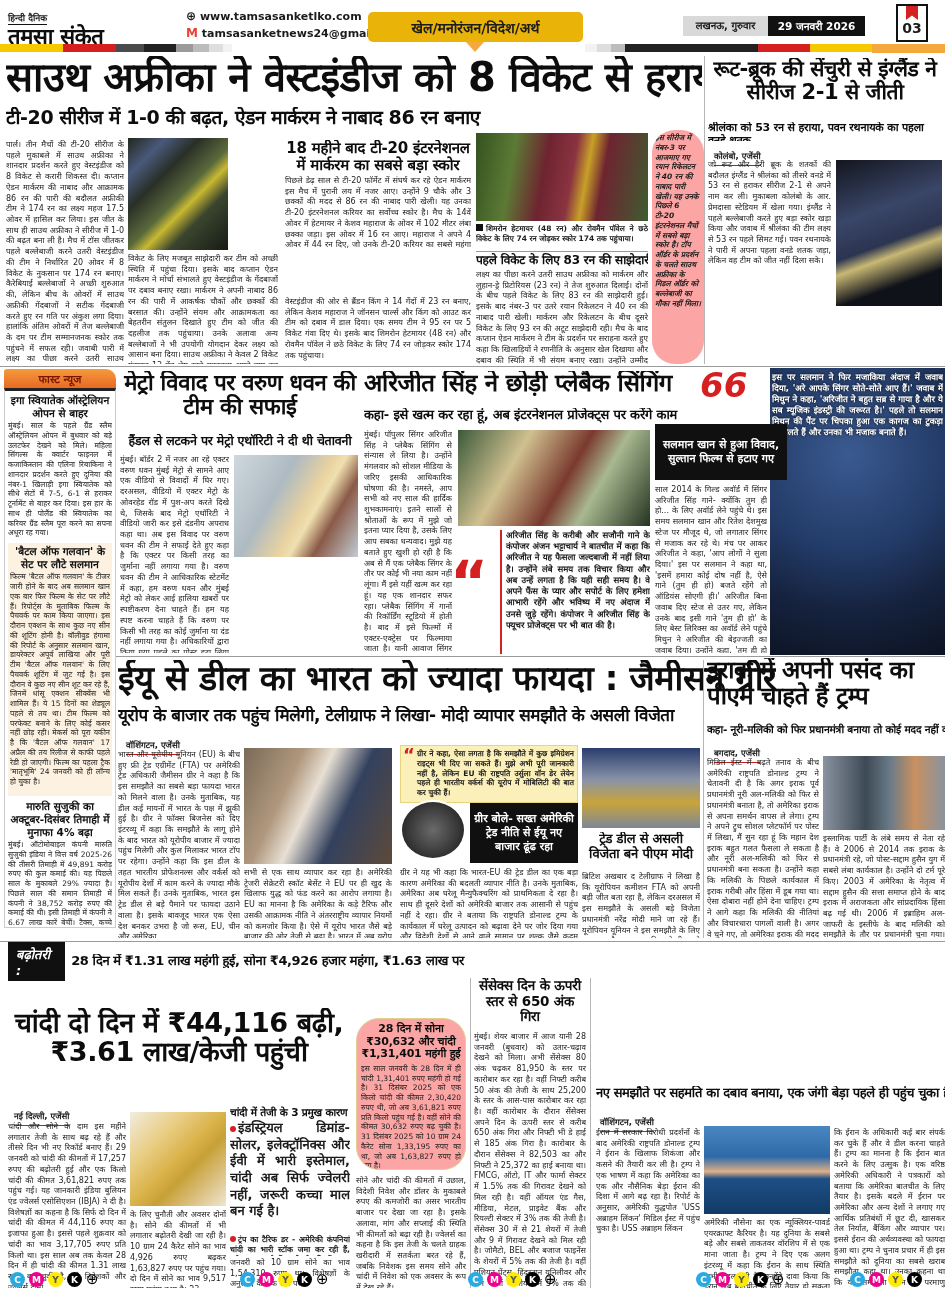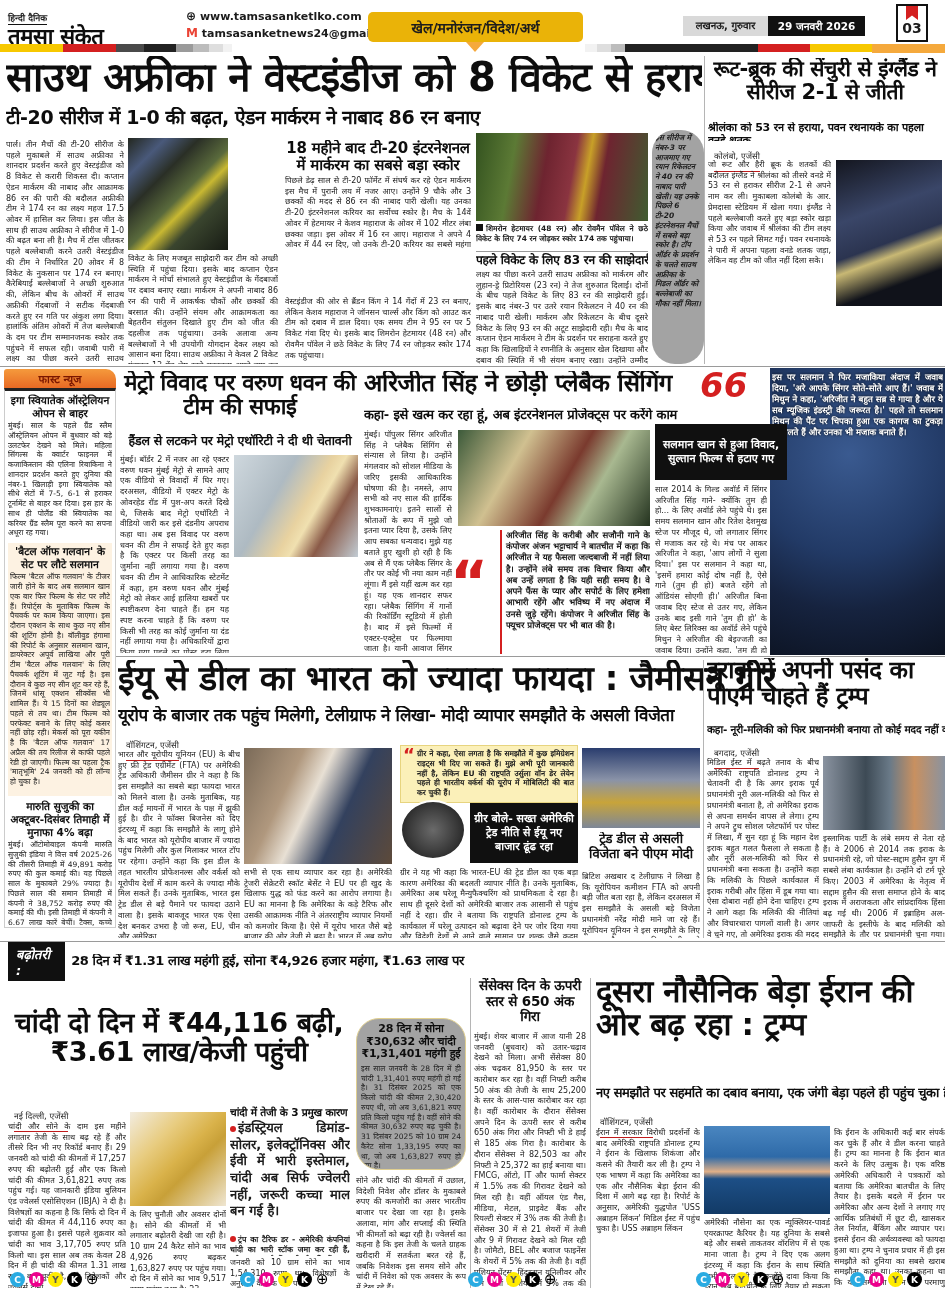--- a/index.html
+++ b/index.html
@@ -4,23 +4,23 @@
 <style>
   html,body{margin:0;padding:0;background:#e8e8e4;}
   *{box-sizing:border-box;}
   .page{position:relative;width:945px;height:1297px;margin:0 auto;background:#ffffff;
         font-family:"DejaVu Sans","Liberation Sans",sans-serif;color:#1c1c1c;overflow:hidden;}
   .abs{position:absolute;}
   .hl{font-weight:bold;color:#0d0d0d;line-height:1.08;letter-spacing:-0.4px;}
   .ctr{text-align:center;}
   .bt{font-size:8px;line-height:1.34;text-align:justify;overflow:hidden;color:#222;}
   .bt-sm{font-size:7.5px;line-height:1.3;text-align:justify;overflow:hidden;color:#222;}
-  .byline{font-size:8.5px;font-weight:normal;color:#222;border-bottom:1.5px solid #c11b1b;padding-bottom:10px;display:inline-block;}
+  .byline{font-size:8.5px;font-weight:bold;color:#222;border-bottom:1.5px solid #c11b1b;padding-bottom:4px;display:inline-block;}
   .blackbox{background:#101010;color:#fff;font-weight:bold;text-align:center;display:flex;align-items:center;justify-content:center;padding:4px;line-height:1.25;}
-  .cream{background:#a3a3a3;border-radius:23px;}
+  .cream{background:#fca5a5;border-radius:23px;}
   .yellowbox{background:#fbf0b9;border:1px solid #e7d47f;}
   .vl{border-left:1px solid #b5b5b5;}
   .hrline{background:#9a9a9a;height:1px;}
   .ph{overflow:hidden;}
   .cap{font-size:7.5px;font-weight:bold;line-height:1.3;text-align:justify;overflow:hidden;}
   .float-r{float:right;margin:0 0 3px 5px;}
   .ph-sa{background:linear-gradient(135deg,#23271f,#49597a 18%,#2a2f26 34%,#5a6a3c 52%,#c8b832 60%,#3a452e 72%,#171b14);}
   .ph-wi{background:linear-gradient(100deg,#33521f,#5c7a35 22%,#6e2430 40%,#8a3440 55%,#c8a028 63%,#6e2430 72%,#3f5c30);}
   .ph-eng{background:linear-gradient(160deg,#14161f,#3a4668 35%,#2b3450 55%,#c8b874 63%,#10121a 80%);}
   .ph-metro{background:linear-gradient(120deg,#cfd8de,#aebac2 35%,#e8d2a0 55%,#f0e0b0 62%,#8a5a48 75%,#c2ccd4);}
@@ -219,21 +219,20 @@
     <div class="sub-hd ctr" style="font-size:11px;">28 दिन में सोना ₹30,632 और चांदी ₹1,31,401 महंगी हुई</div>
     <div class="bt-sm" style="margin-top:3px;height:110px;">इस साल जनवरी के 28 दिन में ही चांदी 1,31,401 रुपए महंगी हो गई है। 31 दिसंबर 2025 को एक किलो चांदी की कीमत 2,30,420 रुपए थी, जो अब 3,61,821 रुपए प्रति किलो पहुंच गई है। वहीं सोने की कीमत 30,632 रुपए बढ़ चुकी है। 31 दिसंबर 2025 को 10 ग्राम 24 कैरेट सोना 1,33,195 रुपए का था, जो अब 1,63,827 रुपए हो गया है।</div>
   </div>
   <div class="abs bt" style="left:356px;top:1176px;width:110px;height:112px;">सोने और चांदी की कीमतों में उछाल, विदेशी निवेश और डॉलर के मुकाबले रुपए की कमजोरी का असर भारतीय बाजार पर देखा जा रहा है। इसके अलावा, मांग और सप्लाई की स्थिति भी कीमतों को बढ़ा रही है। ज्वेलर्स का कहना है कि इस तेजी के चलते ग्राहक खरीदारी में सतर्कता बरत रहे हैं, जबकि निवेशक इस समय सोने और चांदी में निवेश को एक अवसर के रूप में देख रहे हैं।</div>
 
   <div class="abs vl" style="left:470px;top:978px;width:1px;height:310px;background:#b5b5b5;"></div>
   <div class="abs sub-hd ctr" style="left:474px;top:978px;width:112px;height:48px;font-size:13.5px;overflow:hidden;">सेंसेक्स दिन के ऊपरी स्तर से 650 अंक गिरा</div>
   <div class="abs bt" style="left:474px;top:1032px;width:112px;height:256px;">मुंबई। शेयर बाजार में आज यानी 28 जनवरी (बुधवार) को उतार-चढ़ाव देखने को मिला। अभी सेंसेक्स 80 अंक चढ़कर 81,950 के स्तर पर कारोबार कर रहा है। वहीं निफ्टी करीब 50 अंक की तेजी के साथ 25,200 के स्तर के आस-पास कारोबार कर रहा है। वहीं कारोबार के दौरान सेंसेक्स अपने दिन के ऊपरी स्तर से करीब 650 अंक गिरा और निफ्टी भी डे हाई से 185 अंक गिरा है। कारोबार के दौरान सेंसेक्स ने 82,503 का और निफ्टी ने 25,372 का हाई बनाया था। FMCG, ऑटो, IT और फार्मा सेक्टर में 1.5% तक की गिरावट देखने को मिल रही है। वहीं ऑयल एंड गैस, मीडिया, मेटल, प्राइवेट बैंक और रियल्टी सेक्टर में 3% तक की तेजी है। सेंसेक्स 30 में से 21 शेयरों में तेजी और 9 में गिरावट देखने को मिल रही है। जोमैटो, BEL और बजाज फाइनेंस के शेयरों में 5% तक की तेजी है। वहीं एशियन पेंट्स, हिंदुस्तान यूनिलीवर और सन फार्मा के शेयर्स में 5% तक की गिरावट देखने को मिल रही है। शेयर बाजार यानी 27 जनवरी (मंगलवार) को तेजी के साथ बंद हुआ। सेंसेक्स 319 चढ़कर 81,857 के स्तर पर बंद हुआ।</div>
 
   <div class="abs vl" style="left:590px;top:978px;width:1px;height:310px;background:#b5b5b5;"></div>
-  <div class="abs hl" style="left:596px;top:975px;width:349px;height:108px;font-size:31px;overflow:hidden;">दूसरा नौसैनिक बेड़ा ईरान की ओर बढ़ रहा : ट्रम्प</div>
   <div class="abs hl" style="left:596px;top:1086px;width:349px;height:20px;font-size:13px;white-space:nowrap;overflow:hidden;">नए समझौते पर सहमति का दबाव बनाया, एक जंगी बेड़ा पहले ही पहुंच चुका है</div>
   <div class="abs" style="left:600px;top:1110px;">
     <span class="byline">वॉशिंगटन, एजेंसी</span>
   </div>
   <div class="abs bt" style="left:596px;top:1128px;width:104px;height:160px;">ईरान में सरकार विरोधी प्रदर्शनों के बाद अमेरिकी राष्ट्रपति डोनाल्ड ट्रम्प ने ईरान के खिलाफ शिकंजा और कसने की तैयारी कर ली है। ट्रम्प ने एक भाषण में कहा कि अमेरिका का एक और नौसैनिक बेड़ा ईरान की दिशा में आगे बढ़ रहा है। रिपोर्ट के अनुसार, अमेरिकी युद्धपोत 'USS अब्राहम लिंकन' मिडिल ईस्ट में पहुंच चुका है। USS अब्राहम लिंकन</div>
   <div class="abs ph ph-iran" style="left:704px;top:1126px;width:126px;height:88px;"></div>
   <div class="abs bt" style="left:704px;top:1218px;width:126px;height:70px;">अमेरिकी नौसेना का एक न्यूक्लियर-पावर्ड एयरक्राफ्ट कैरियर है। यह दुनिया के सबसे बड़े और सबसे ताकतवर वॉरशिप में से एक माना जाता है। ट्रम्प ने दिए एक अलग इंटरव्यू में कहा कि ईरान के साथ स्थिति अभी बदल रही है। उन्होंने दावा किया कि ईरान अब बातचीत के लिए तैयार हो सकता है। ट्रम्प ने कहा, 'ईरान के पास वेनेजुएला से बड़ा आर्मडा (बेड़ा) है।' उन्होंने यह भी कहा</div>
   <div class="abs bt" style="left:834px;top:1128px;width:111px;height:160px;">कि ईरान के अधिकारी कई बार संपर्क कर चुके हैं और वे डील करना चाहते हैं। ट्रम्प का मानना है कि ईरान बात करने के लिए उत्सुक है। एक वरिष्ठ अमेरिकी अधिकारी ने पत्रकारों को बताया कि अमेरिका बातचीत के लिए तैयार है। इसके बदले में ईरान पर अमेरिका और अन्य देशों ने लगाए गए आर्थिक प्रतिबंधों में छूट दी, खासकर तेल निर्यात, बैंकिंग और व्यापार पर। इससे ईरान की अर्थव्यवस्था को फायदा हुआ था। ट्रम्प ने चुनाव प्रचार में ही इस समझौते को दुनिया का सबसे खराब समझौता कहा था। उनका कहना था कि यह समझौता ईरान की परमाणु महत्वाकांक्षा को सिर्फ टालता है, खत्म नहीं करता। ईरान ने समझौते में बुरे इरादे से हिस्सा लिया और पहले अपना परमाणु हथियार कार्यक्रम छिपाया था।</div>
 
   <div class="abs cmyk" style="left:10px;top:1272px;">

